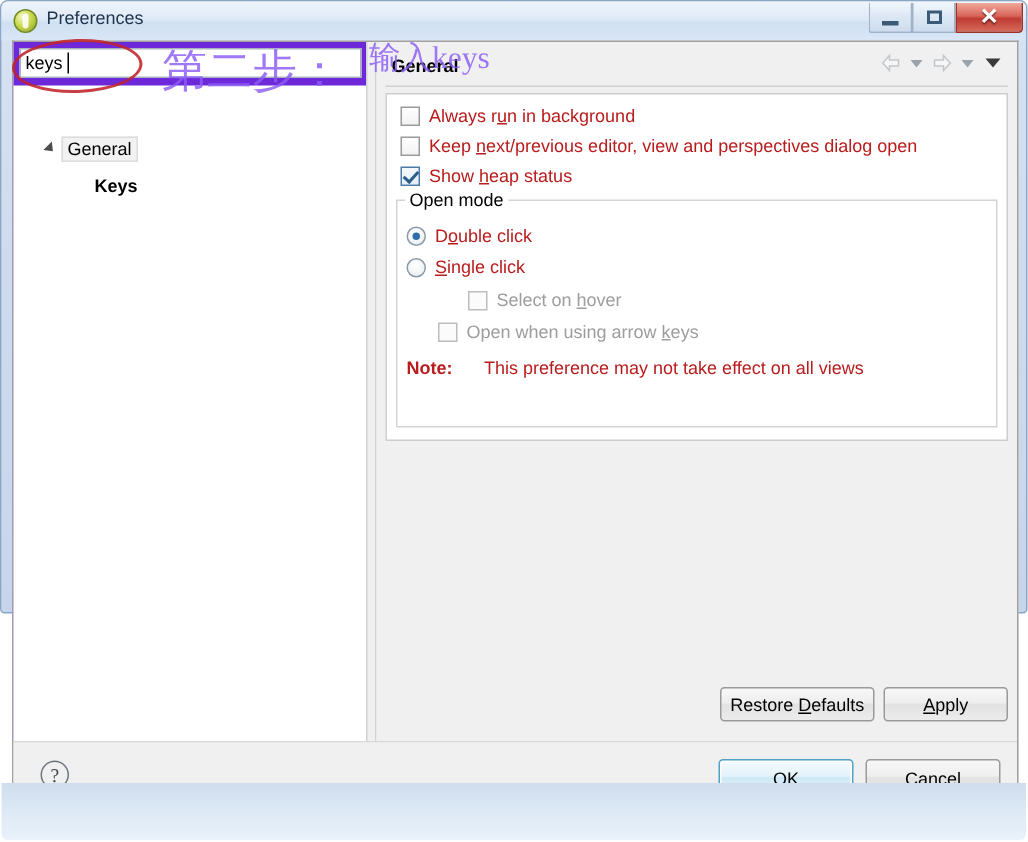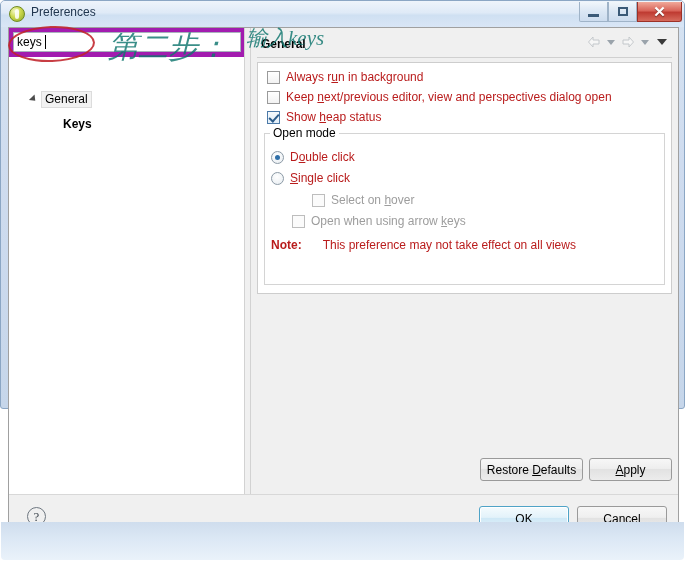--- a/index.html
+++ b/index.html
@@ -134,21 +134,21 @@
     background: #ffffff;
     box-sizing: border-box;
   }
 
   
   #left-pane {
     position: absolute;
     left: 0; top: 0;
     width: 235px;
     height: 466px;
-    background: #a21caf;
+    background: #6d28d9;
     box-sizing: border-box;
     padding-left: 12px;
   }
   #filter-input {
     position: absolute;
     left: 4px; top: 4px;
     width: 228px;
     height: 20px;
     box-sizing: border-box;
     border: 1px solid #a9b3bd;
@@ -454,25 +454,24 @@
     position: absolute;
     left: 8px; top: 26px;
     width: 83px; height: 32px;
     border: 2.5px solid #c0232a;
     border-radius: 50%;
     transform: rotate(-2deg);
     opacity: .88;
   }
   .ann-text {
     position: absolute;
-    color: #0f766e;
+    color: #8b5cf6;
     font-family: "Liberation Serif", serif;
     white-space: nowrap;
     opacity: .82;
-    font-style: italic;
   }
   #ann-step {
     left: 108px; top: 27px;
     font-size: 30px;
   }
   #ann-input {
     left: 246px; top: 24px;
     font-size: 21px;
   }
 </style>

